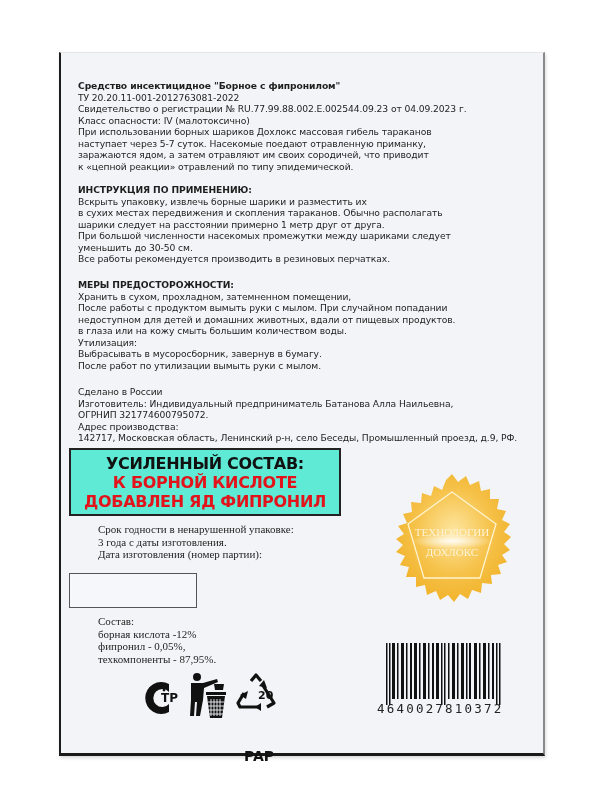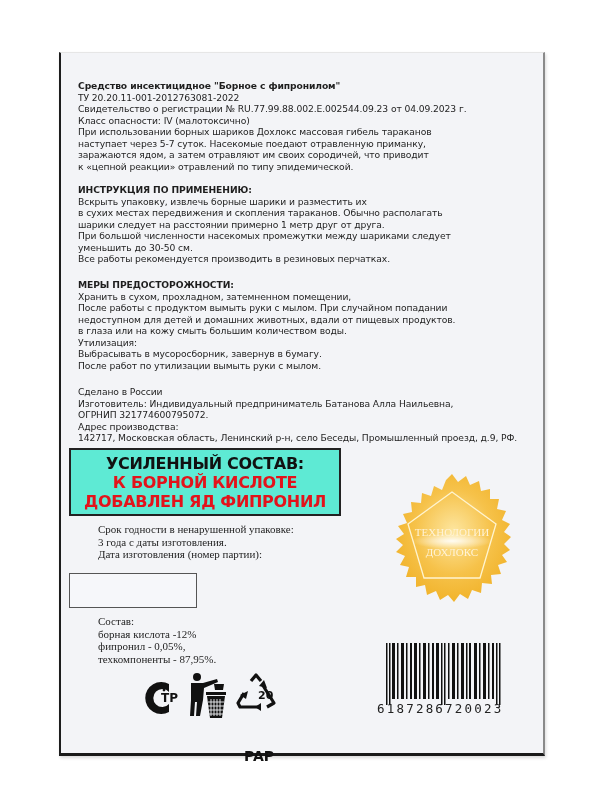--- a/index.html
+++ b/index.html
@@ -212,16 +212,16 @@
         <rect x="83" y="0" width="2" height="56"></rect>
           <rect x="88" y="0" width="3" height="56"></rect>
         <rect x="93" y="0" width="1.5" height="56"></rect>
           <rect x="97" y="0" width="3" height="56"></rect>
         <rect x="102" y="0" width="1.5" height="56"></rect>
           <rect x="106" y="0" width="2" height="56"></rect>
         <rect x="110" y="0" width="1.5" height="62"></rect>
           <rect x="113" y="0" width="1.5" height="62"></rect>
       </g>
     </svg>
-    <div class="barcode-num" style="left:-9px; top:58px;">6187286720023</div>
+    <div class="barcode-num" style="left:-9px; top:58px;">4640027810372</div>
   </div>
 
 </div>
 
 </body></html>

